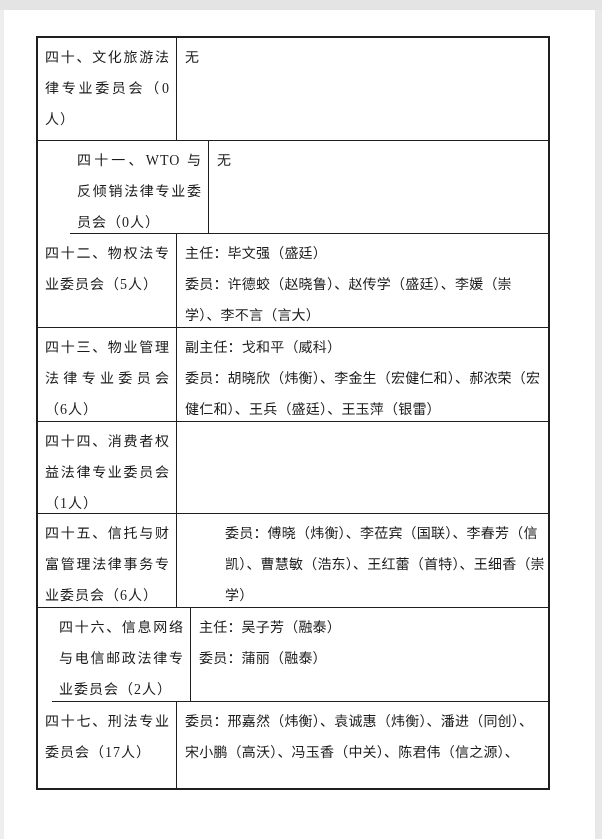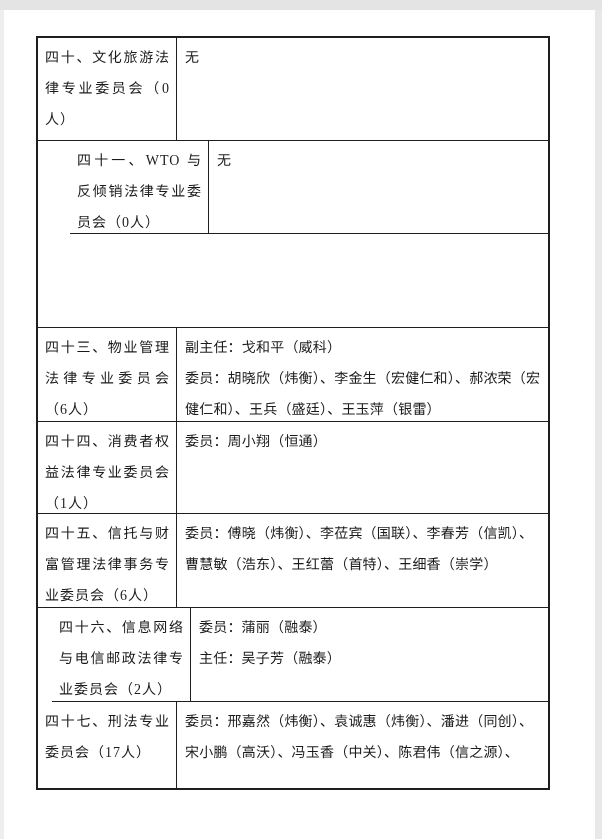--- a/index.html
+++ b/index.html
@@ -35,21 +35,21 @@
     letter-spacing:1px;
   }
   .cell.right {
     flex:1;
     padding:4px 3px 0 8px;
     letter-spacing:0.2px;
   }
   .cell.right p { margin:0; }
 
   .r0 { height:103px; } .r1 { height:93px;margin-left:32px; } .r2 { height:94px; }
-  .r3 { height:94px; }  .r4 { height:92px; } .r5 { height:94px; }
+  .r3 { height:94px; }  .r4 { height:92px; } .r5 { height:94px;gap:40px; }
   .r6 { height:94px;margin-left:14px; }
 </style>
 </head>
 <body>
 
 <div class="band-top"></div>
 <div class="band-left"></div>
 <div class="band-right"></div>
 
 <div class="doc-table">
@@ -62,49 +62,51 @@
   </div>
 
   <div class="trow r1">
     <div class="cell left">四十一、WTO 与反倾销法律专业委员会（0人）</div>
     <div class="cell right">
       <p>无</p>
     </div>
   </div>
 
   <div class="trow r2">
+    <div class="cell left">四十二、物权法专业委员会（5人）</div>
+    <div class="cell right">
+      <p>主任：毕文强（盛廷）</p>
+      <p>委员：许德蛟（赵晓鲁）、赵传学（盛廷）、李媛（崇学）、李不言（言大）</p>
+    </div>
   </div>
 
   <div class="trow r3">
     <div class="cell left">四十三、物业管理法律专业委员会（6人）</div>
     <div class="cell right">
       <p>副主任：戈和平（威科）</p>
       <p>委员：胡晓欣（炜衡）、李金生（宏健仁和）、郝浓荣（宏健仁和）、王兵（盛廷）、王玉萍（银雷）</p>
     </div>
   </div>
 
   <div class="trow r4">
     <div class="cell left">四十四、消费者权益法律专业委员会（1人）</div>
-    <div class="cell right">
-      <p>委员：周小翔（恒通）</p>
-    </div>
   </div>
 
   <div class="trow r5">
     <div class="cell left">四十五、信托与财富管理法律事务专业委员会（6人）</div>
     <div class="cell right">
       <p>委员：傅晓（炜衡）、李莅宾（国联）、李春芳（信凯）、曹慧敏（浩东）、王红蕾（首特）、王细香（崇学）</p>
     </div>
   </div>
 
   <div class="trow r6">
     <div class="cell left">四十六、信息网络与电信邮政法律专业委员会（2人）</div>
     <div class="cell right">
+      <p>主任：吴子芳（融泰）</p>
       <p>委员：蒲丽（融泰）</p>
-      <p>主任：吴子芳（融泰）</p>
     </div>
   </div>
 
   <div class="trow r7">
     <div class="cell left">四十七、刑法专业委员会（17人）</div>
     <div class="cell right">
       <p>委员：邢嘉然（炜衡）、袁诚惠（炜衡）、潘进（同创）、宋小鹏（高沃）、冯玉香（中关）、陈君伟（信之源）、</p>
     </div>
   </div>
 

